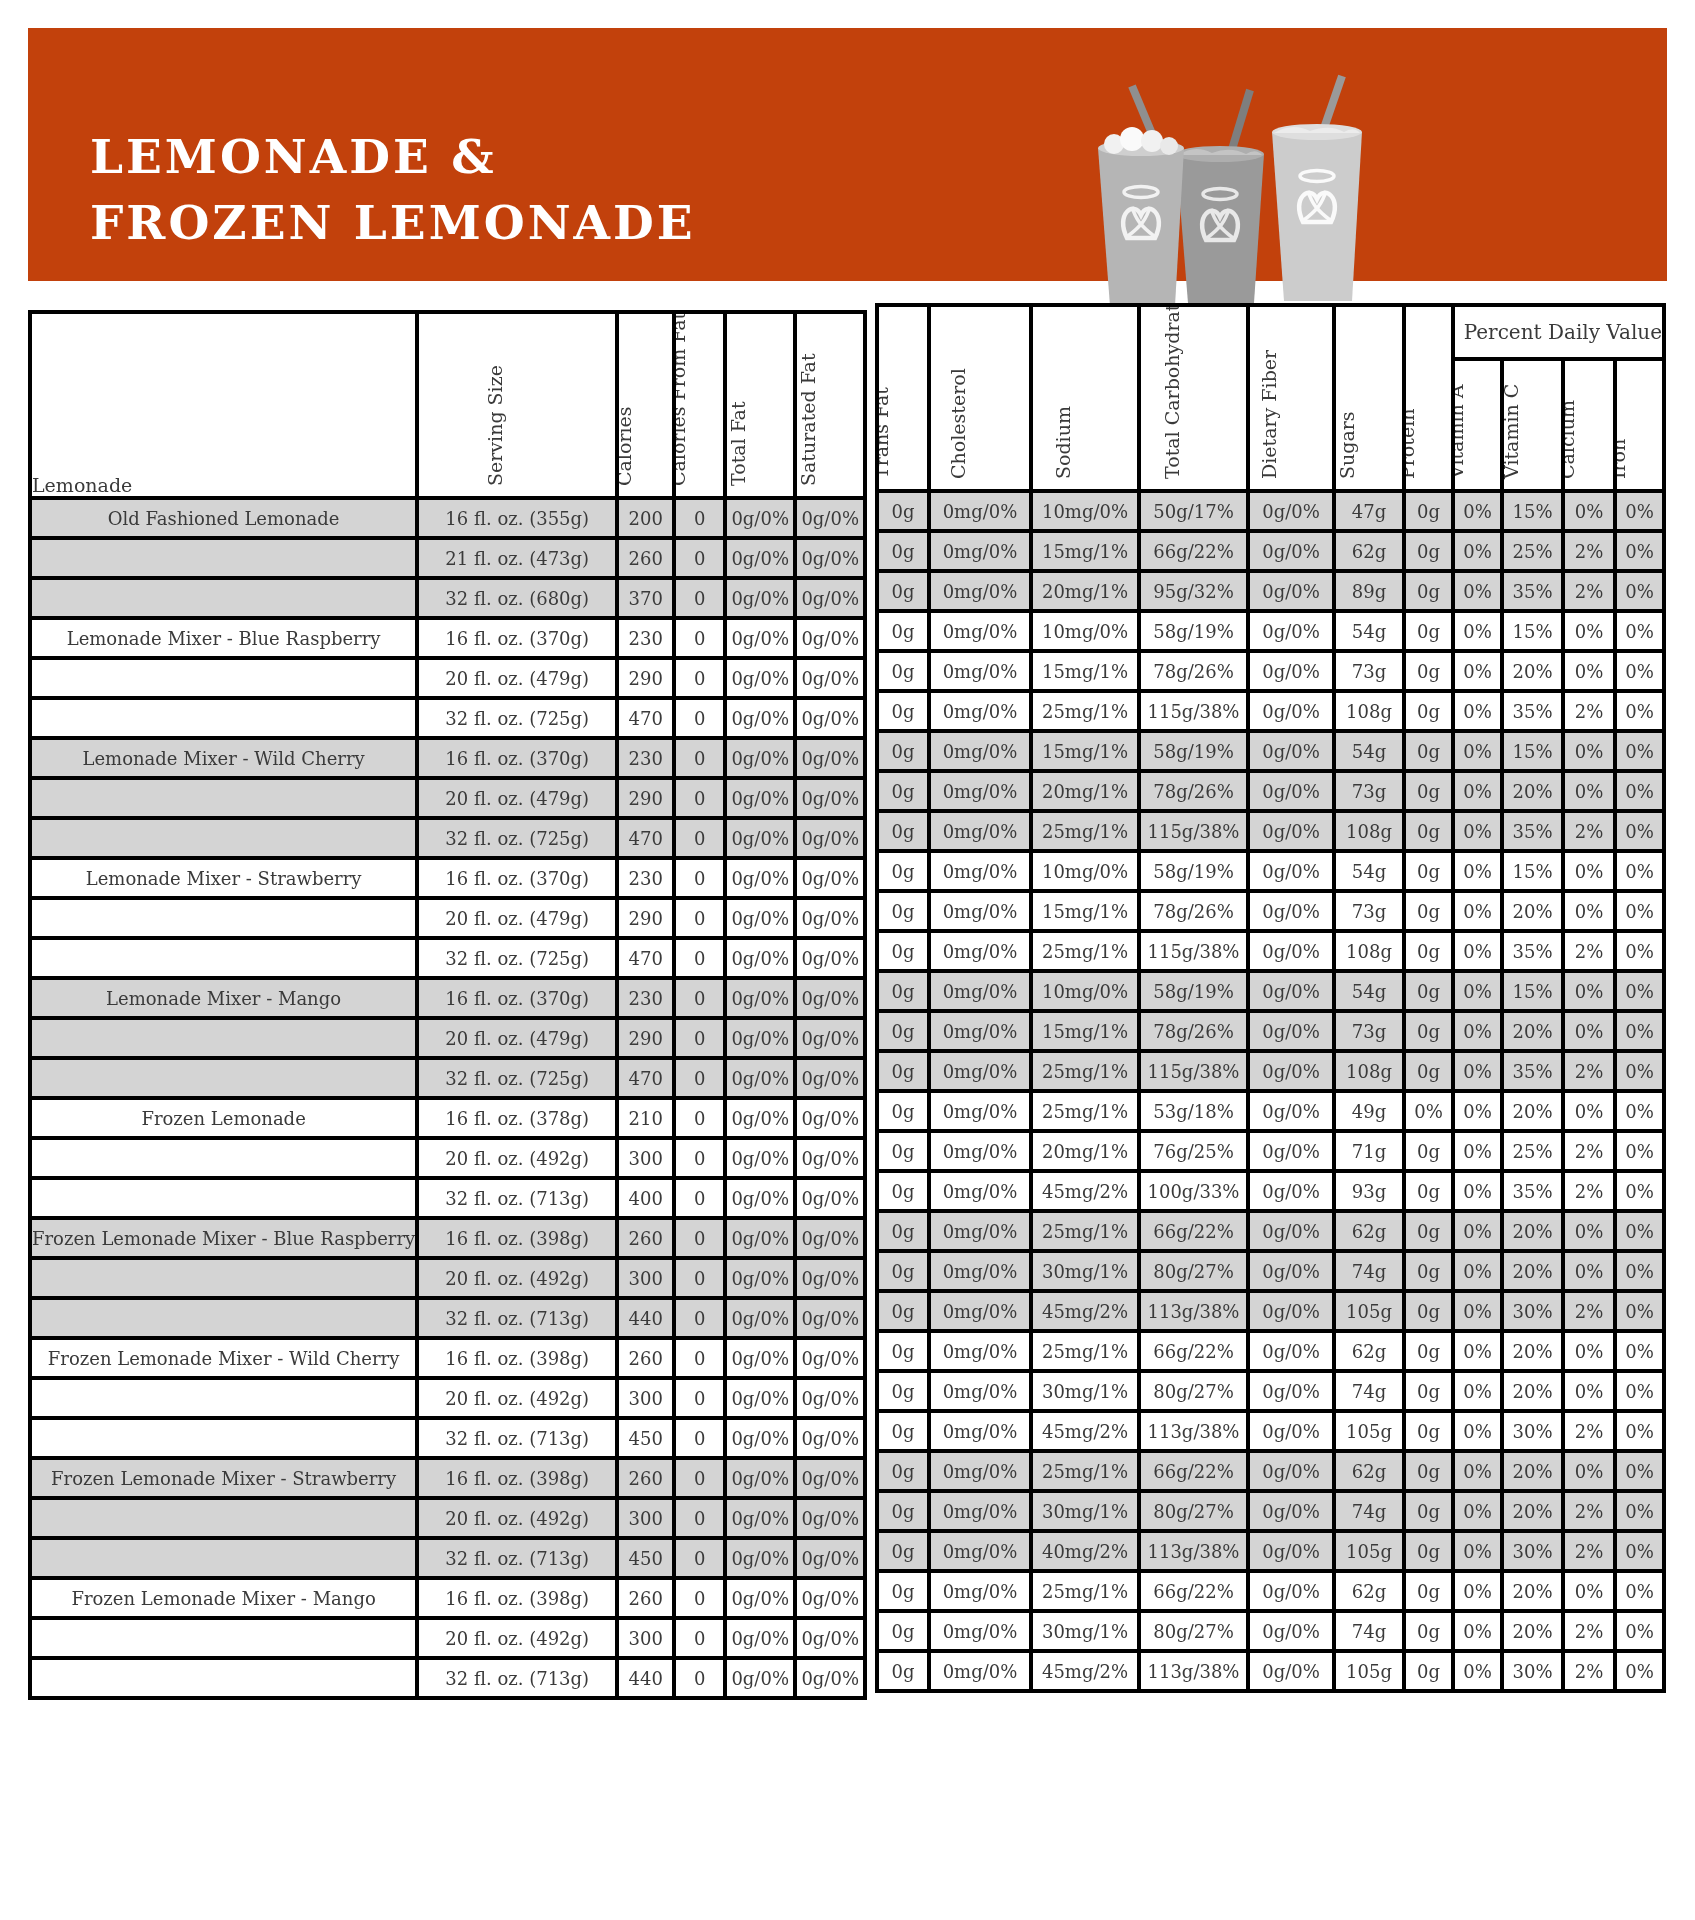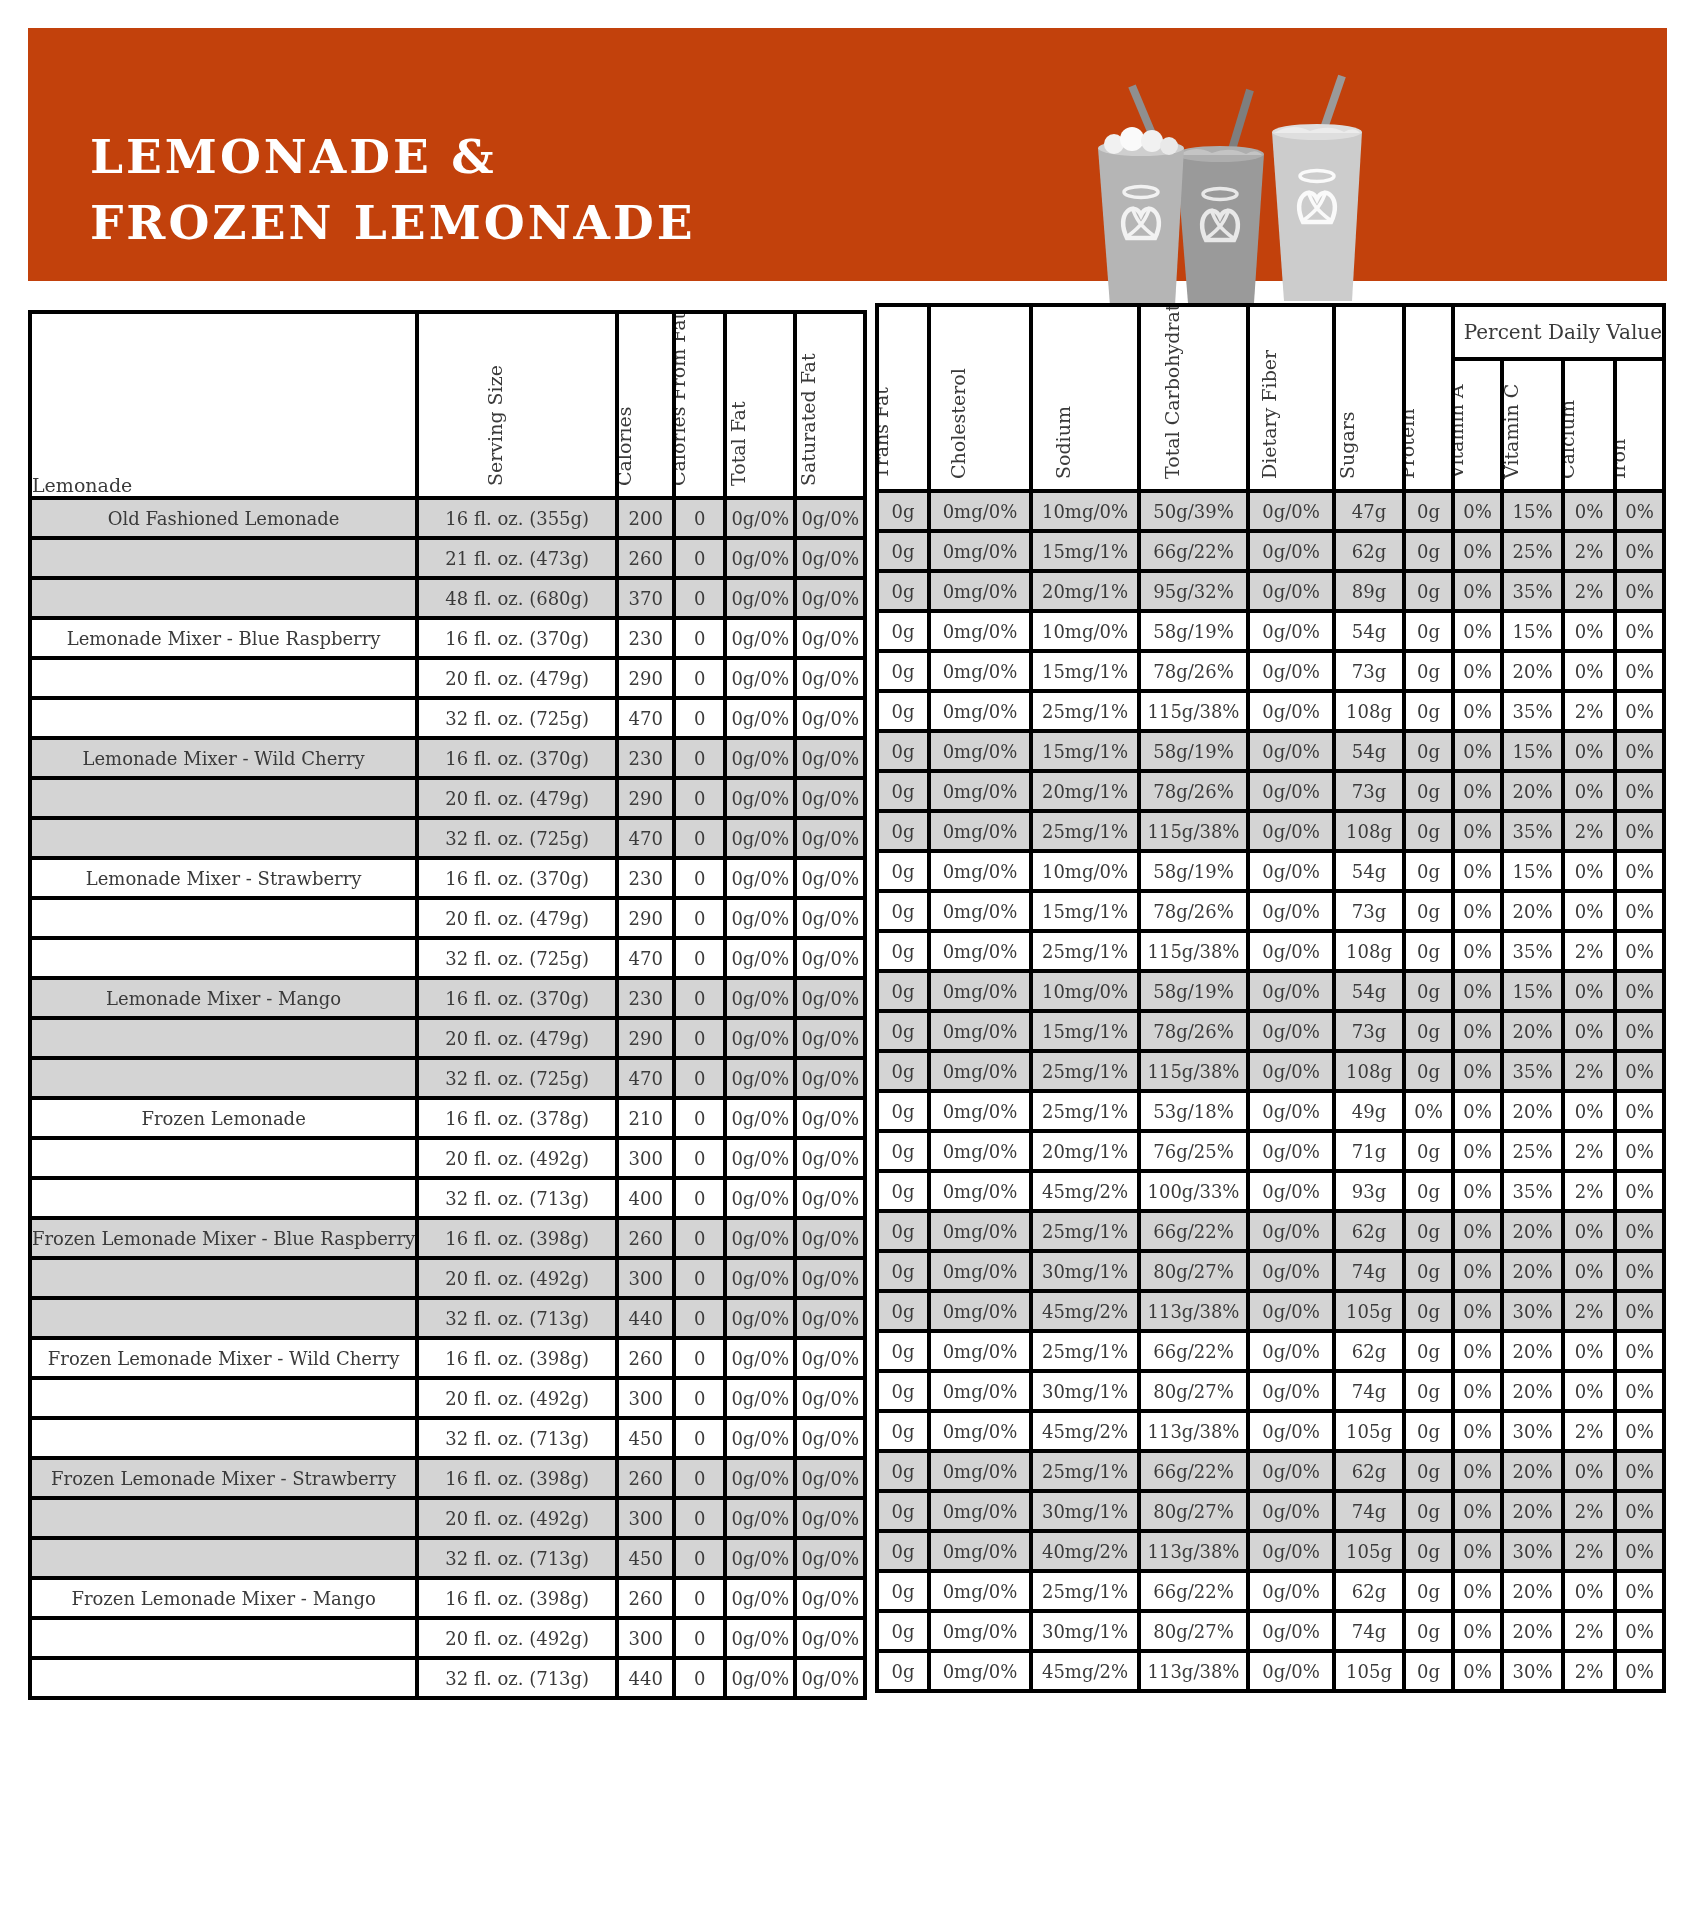--- a/index.html
+++ b/index.html
@@ -150,21 +150,21 @@
       <tr class="shade">
         <td class="name-cell"></td>
         <td>21 fl. oz. (473g)</td>
         <td>260</td>
         <td>0</td>
         <td>0g/0%</td>
         <td>0g/0%</td>
       </tr>
       <tr class="shade">
         <td class="name-cell"></td>
-        <td>48 fl. oz. (680g)</td>
+        <td>32 fl. oz. (680g)</td>
         <td>370</td>
         <td>0</td>
         <td>0g/0%</td>
         <td>0g/0%</td>
       </tr>
       <tr>
         <td class="name-cell">Lemonade Mixer - Blue Raspberry</td>
         <td>16 fl. oz. (370g)</td>
         <td>230</td>
         <td>0</td>
@@ -434,21 +434,21 @@
       <th class="v">
           <span class="rot">Iron</span>
         </th>
     </tr>
   </thead>
   <tbody id="right-body">
       <tr class="shade">
         <td>0g</td>
         <td>0mg/0%</td>
         <td>10mg/0%</td>
-        <td>50g/39%</td>
+        <td>50g/17%</td>
         <td>0g/0%</td>
         <td>47g</td>
         <td>0g</td>
         <td>0%</td>
         <td>15%</td>
         <td>0%</td>
         <td>0%</td>
       </tr>
       <tr class="shade">
         <td>0g</td>

